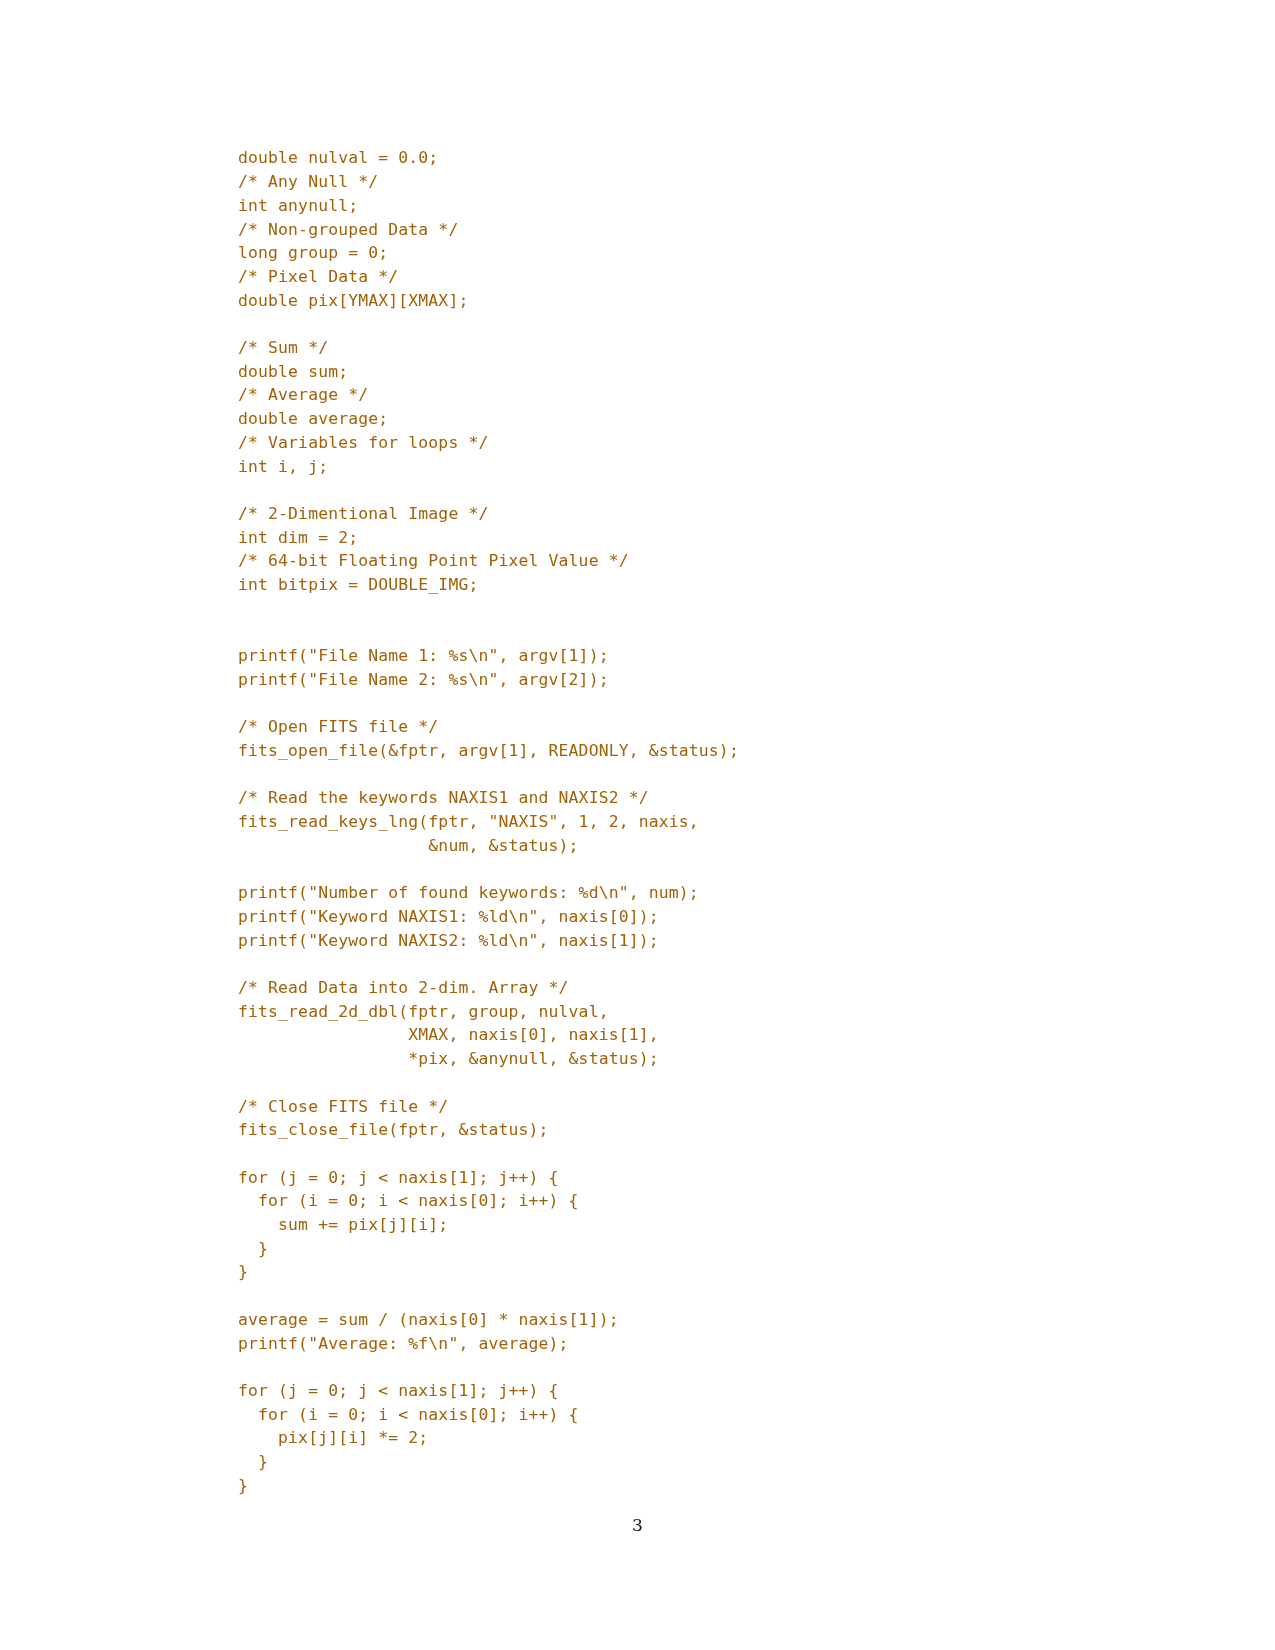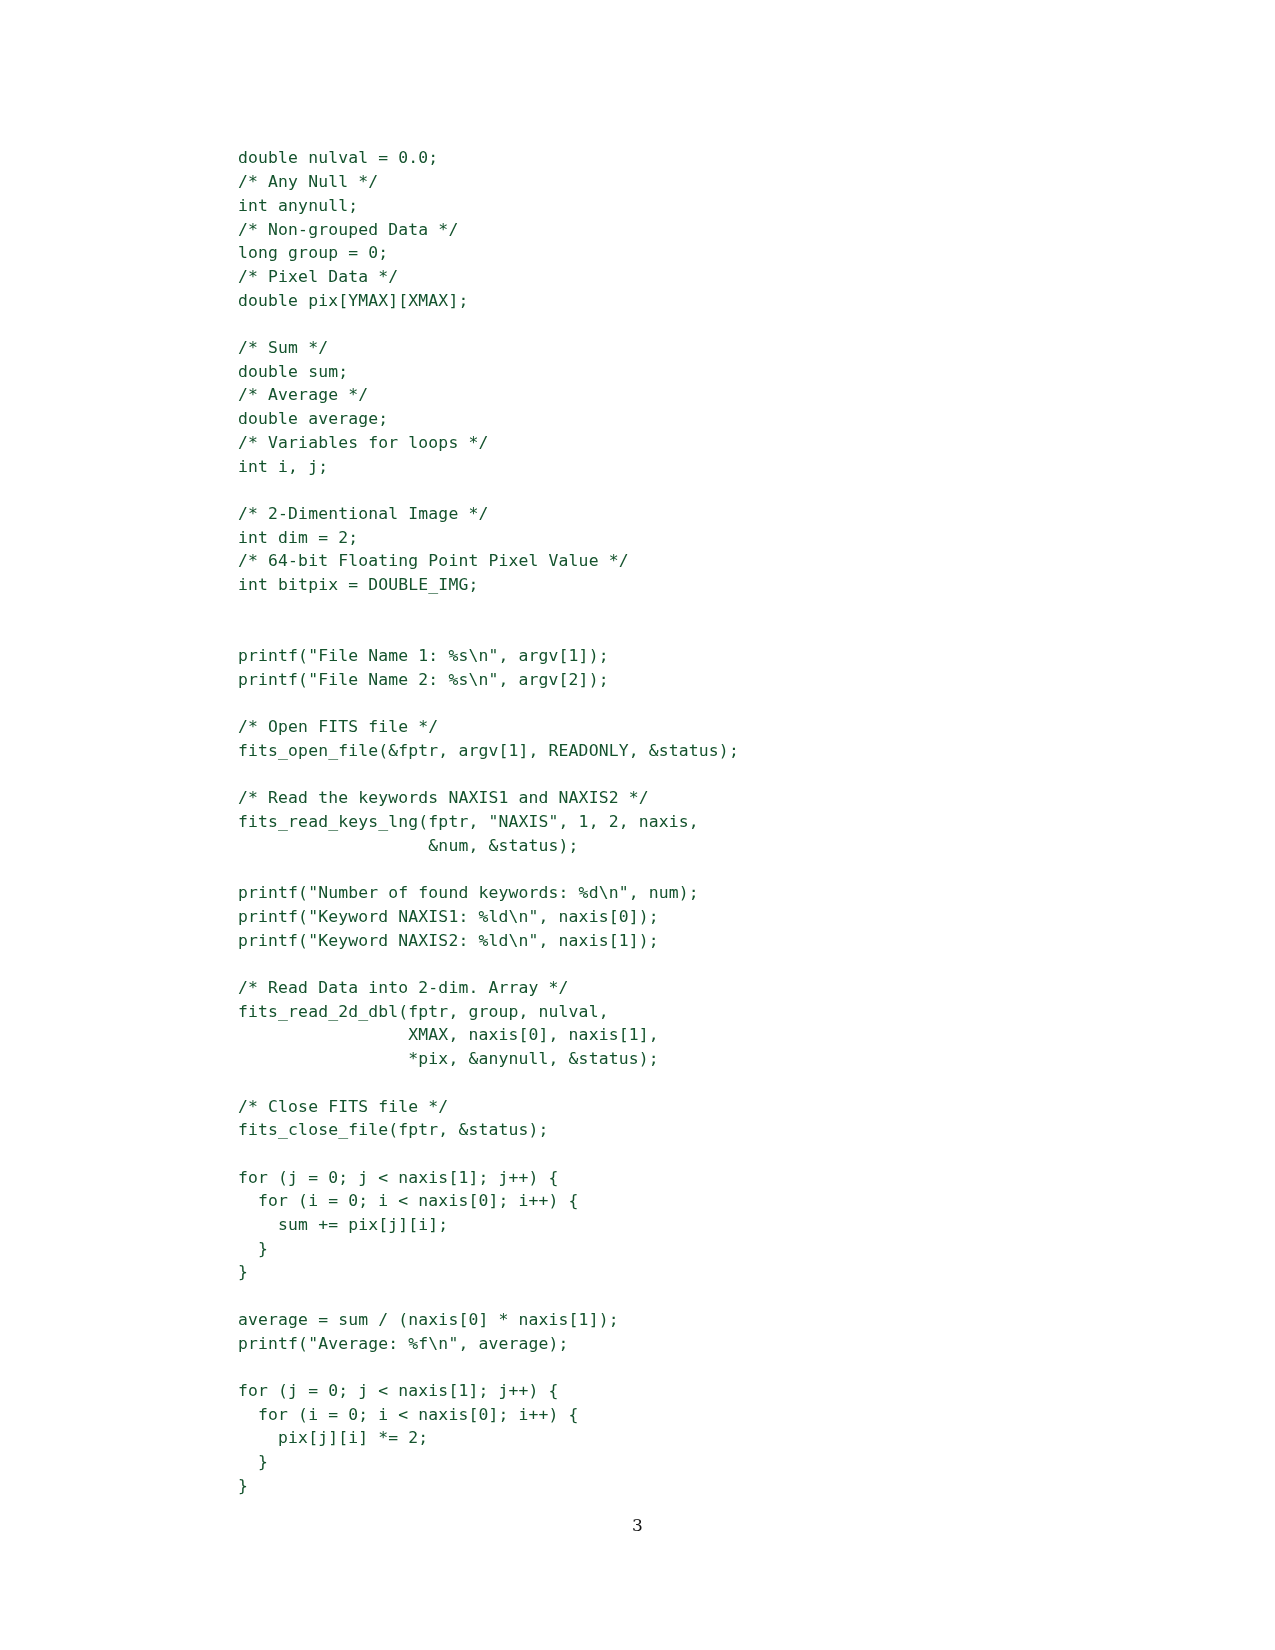--- a/index.html
+++ b/index.html
@@ -24,21 +24,21 @@
   }
   .code-block {
     position: absolute;
     left: 238px;
     top: 130px;
     width: 820px;
     font-family: "DejaVu Sans Mono", monospace;
     font-size: 16.4px;
     line-height: 23.7px;
     white-space: pre;
-    color: #14532d;
+    color: #a16207;
     letter-spacing: 0.15px;
   }
   .page-number {
     position: absolute;
     left: 0;
     top: 1515px;
     width: 1275px;
     text-align: center;
     font-family: "DejaVu Serif", serif;
     font-size: 17px;

